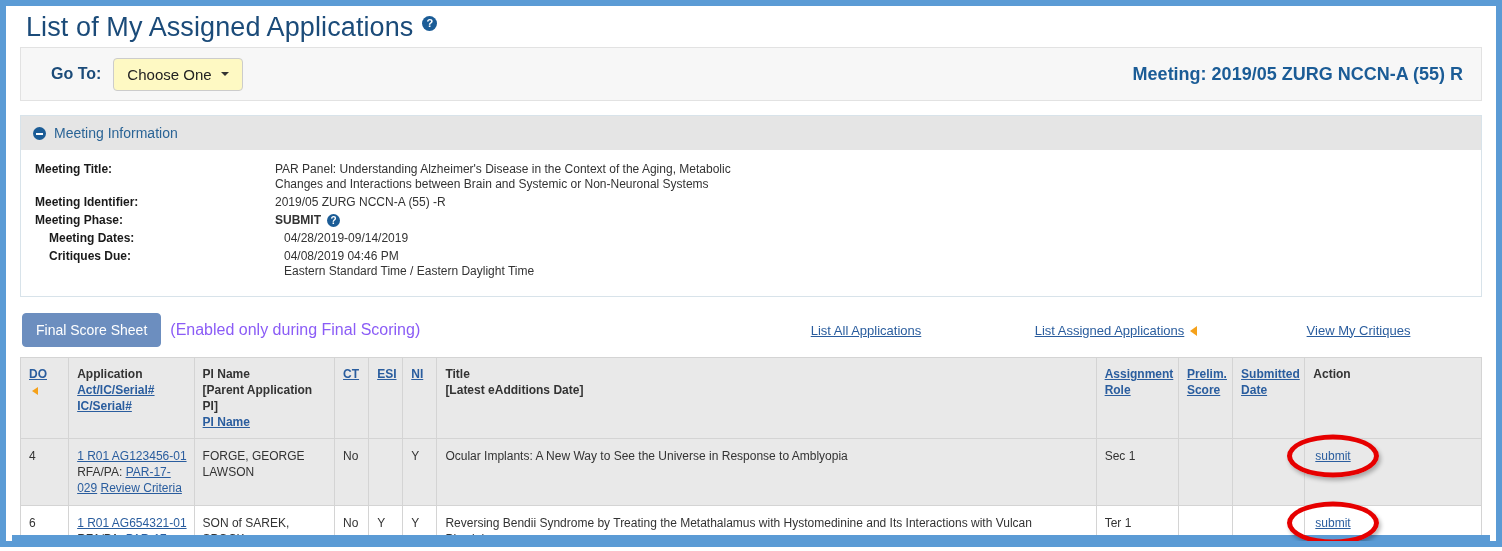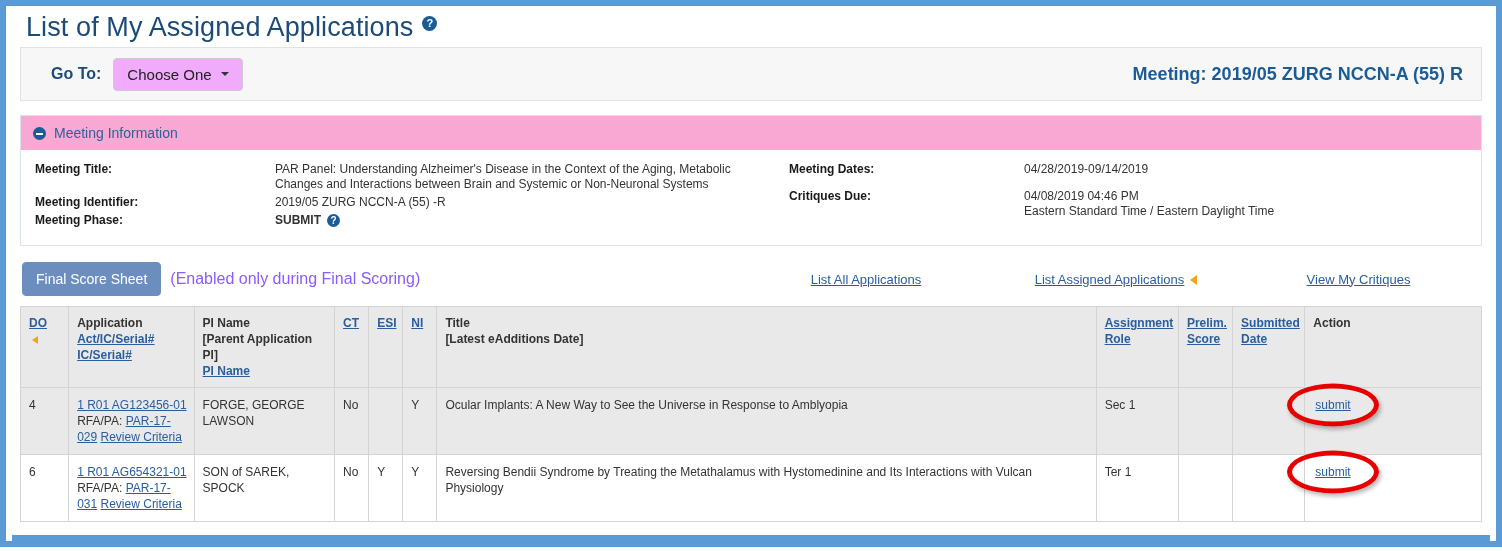--- a/index.html
+++ b/index.html
@@ -70,21 +70,21 @@
     margin-bottom: 14px;
   }
   .goto-label {
     font-size: 16px;
     font-weight: bold;
     color: #1b4b79;
     margin-right: 12px;
     white-space: nowrap;
   }
   .goto-select {
-    background: #f0abfc;
+    background: #fef9c3;
     border: 1px solid #cccccc;
     border-radius: 4px;
     padding: 7px 13px;
     font-size: 15px;
     color: #222;
     display: flex;
     align-items: center;
     gap: 9px;
     cursor: pointer;
     font-family: "Liberation Sans", sans-serif;
@@ -103,21 +103,21 @@
     color: #1b5c96;
     white-space: nowrap;
   }
 
   
   .panel {
     border: 1px solid #d8e3ea;
     margin-bottom: 16px;
   }
   .panel-head {
-    background: #f9a8d4;
+    background: #e5e5e5;
     padding: 8px 12px;
     display: flex;
     align-items: center;
     gap: 8px;
     font-size: 14px;
     color: #2a6496;
     height: 34px;
   }
   .collapse-icon {
     width: 13px; height: 13px;
@@ -132,20 +132,21 @@
     content: "";
     position: absolute;
     left: 3px; top: 6px;
     width: 7px; height: 2px;
     background: #ffffff;
   }
   .panel-body {
     background: #ffffff;
     padding: 12px 14px 14px 14px;
     display: flex;
+    flex-direction: column;
   }
   .info-col { display: flex; }
   .info-col.left { width: 740px; }
   .info-col.right { flex: 1; padding-left: 14px; }
   .kv-grid {
     display: grid;
     grid-template-columns: auto 1fr;
     column-gap: 0;
     row-gap: 0;
     width: 100%;

